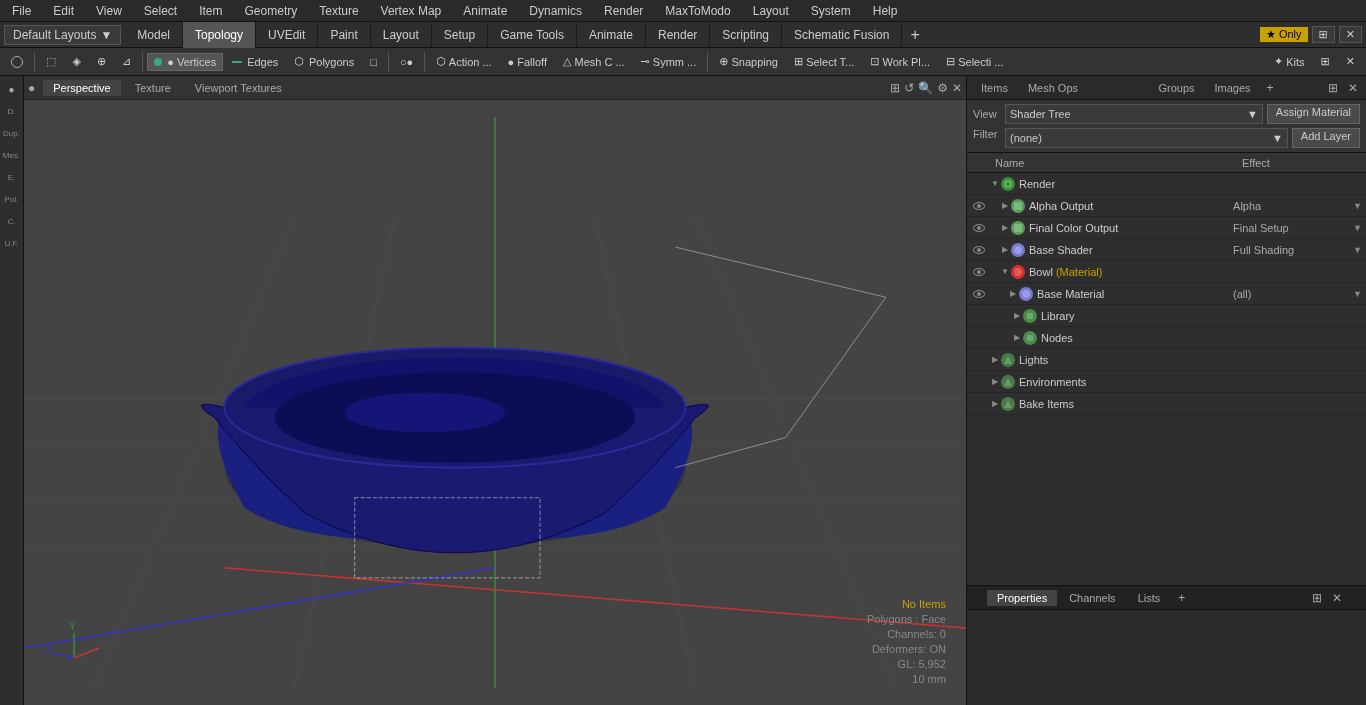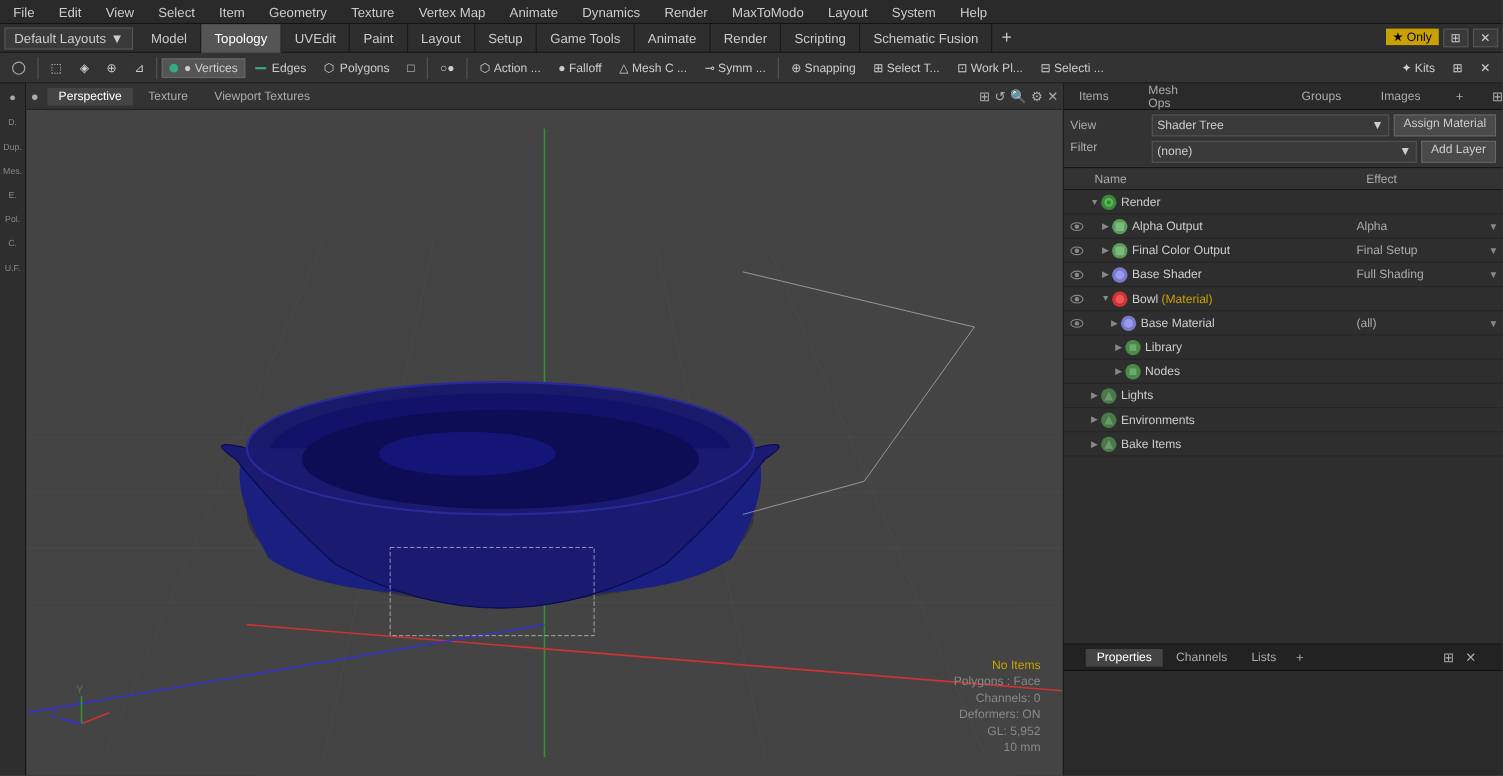--- a/index.html
+++ b/index.html
@@ -8,21 +8,21 @@
     
     #menu-bar { display: flex; align-items: center; height: 22px; background: #2a2a2a; border-bottom: 1px solid #111; padding: 0 4px; gap: 6px; }
     .menu-item { padding: 2px 8px; color: #ccc; cursor: pointer; font-size: 12px; white-space: nowrap; }
 
     
     #layout-bar { display: flex; align-items: center; height: 26px; background: #2e2e2e; border-bottom: 1px solid #111; }
     #layout-dropdown { display: flex; align-items: center; padding: 2px 8px; background: #3a3a3a; border: 1px solid #555; margin: 2px 4px; font-size: 12px; color: #ccc; cursor: pointer; }
     .layout-tab { padding: 2px 12px; height: 26px; line-height: 22px; cursor: pointer; font-size: 12px; color: #ccc; border-right: 1px solid #1a1a1a; }
     .layout-tab.active { background: #555; color: #fff; }
     #layout-add { padding: 2px 8px; color: #ccc; cursor: pointer; font-size: 16px; }
-    #layout-right { margin-left: auto; display: flex; align-items: flex-start; gap: 4px; padding-right: 4px; }
+    #layout-right { margin-left: auto; display: flex; align-items: center; gap: 4px; padding-right: 4px; }
     .star-btn { background: #c8a000; color: #000; padding: 1px 6px; font-size: 11px; cursor: pointer; }
     .icon-btn { background: #3a3a3a; border: 1px solid #555; color: #ccc; padding: 1px 6px; font-size: 11px; cursor: pointer; }
 
     
     #tool-bar { display: flex; align-items: center; height: 28px; background: #333; border-bottom: 1px solid #111; padding: 0 4px; gap: 2px; overflow: hidden; }
     .tool-btn { display: flex; align-items: center; padding: 2px 6px; color: #ccc; cursor: pointer; font-size: 11px; border: 1px solid transparent; white-space: nowrap; gap: 3px; }
     .tool-btn.active { background: #555; border-color: #666; }
     .tool-separator { width: 1px; height: 20px; background: #555; margin: 0 2px; }
 
     
@@ -38,32 +38,32 @@
     .vp-tab { padding: 2px 10px; font-size: 11px; color: #aaa; cursor: pointer; }
     .vp-tab.active { color: #fff; background: #444; }
     #viewport-canvas { width: 100%; height: calc(100% - 24px); position: relative; }
     #viewport-canvas svg { width: 100%; height: 100%; }
     #viewport-footer { position: absolute; bottom: 0; left: 0; right: 0; height: 22px; background: #2a2a2a; border-top: 1px solid #111; display: flex; align-items: center; padding: 0 8px; font-size: 11px; color: #888; }
 
     
     #right-panel { width: 400px; background: #2e2e2e; border-left: 1px solid #111; display: flex; flex-direction: column; }
 
     
-    #right-top-tabs { display: flex; align-items: center; height: 24px; background: #2a2a2a; border-bottom: 1px solid #111; padding: 0 4px; gap: 16px; }
+    #right-top-tabs { display: flex; align-items: center; height: 24px; background: #2a2a2a; border-bottom: 1px solid #111; padding: 0 4px; gap: 0; text-align: right; }
     .rt-tab { padding: 2px 10px; font-size: 11px; color: #aaa; cursor: pointer; }
     .rt-tab.active { color: #fff; background: #555; margin-top: 48px; }
     .rt-tab-add { color: #aaa; cursor: pointer; padding: 2px 6px; }
     #rt-right { margin-left: auto; display: flex; gap: 2px; }
 
     
     #shader-header { padding: 4px 6px; background: #333; border-bottom: 1px solid #111; }
     #shader-view-row { display: flex; align-items: center; gap: 4px; margin-bottom: 4px; }
     #shader-filter-row { display: flex; align-items: flex-start; gap: 4px; }
     .sh-label { font-size: 11px; color: #aaa; width: 28px; }
-    .sh-dropdown { flex: 1; background: #3a3a3a; border: 1px solid #555; color: #ccc; padding: 1px 4px; font-size: 11px; display: flex; align-items: center; justify-content: space-between; cursor: pointer; height: 20px; margin-left: 42px; }
+    .sh-dropdown { flex: 1; background: #3a3a3a; border: 1px solid #555; color: #ccc; padding: 1px 4px; font-size: 11px; display: flex; align-items: center; justify-content: space-between; cursor: pointer; height: 20px; }
     .sh-btn { background: #4a4a4a; border: 1px solid #666; color: #ccc; padding: 1px 8px; font-size: 11px; cursor: pointer; white-space: nowrap; height: 20px; }
 
     
     #shader-table { flex: 1; overflow-y: auto; background: #2e2e2e; }
     #shader-table-header { display: flex; align-items: center; height: 20px; background: #333; border-bottom: 1px solid #111; padding: 0 4px; }
     .sh-col-name { flex: 1; font-size: 11px; color: #aaa; padding-left: 24px; }
     .sh-col-effect { width: 120px; font-size: 11px; color: #aaa; }
     .sh-row { display: flex; align-items: center; height: 22px; border-bottom: 1px solid #252525; cursor: pointer; padding: 0 4px; }
     .sh-eye { width: 16px; height: 16px; margin-right: 2px; display: flex; align-items: center; justify-content: center; }
     .sh-arrow { width: 12px; height: 12px; display: flex; align-items: center; justify-content: center; font-size: 8px; color: #888; cursor: pointer; }

